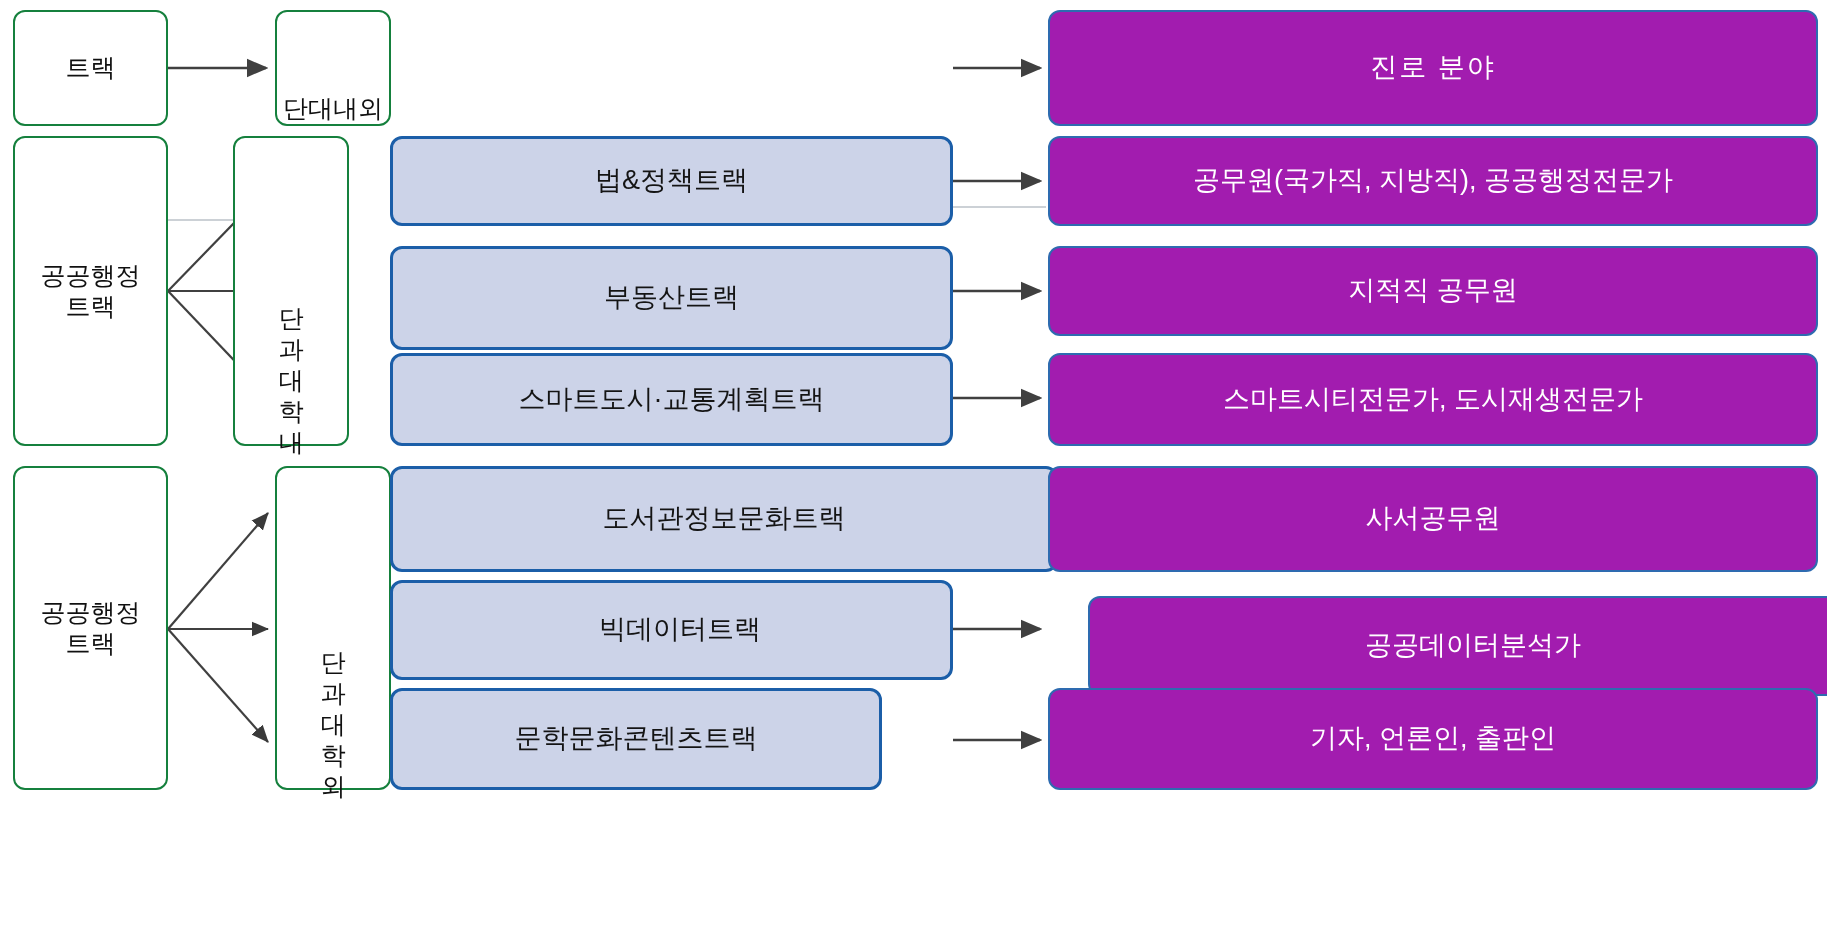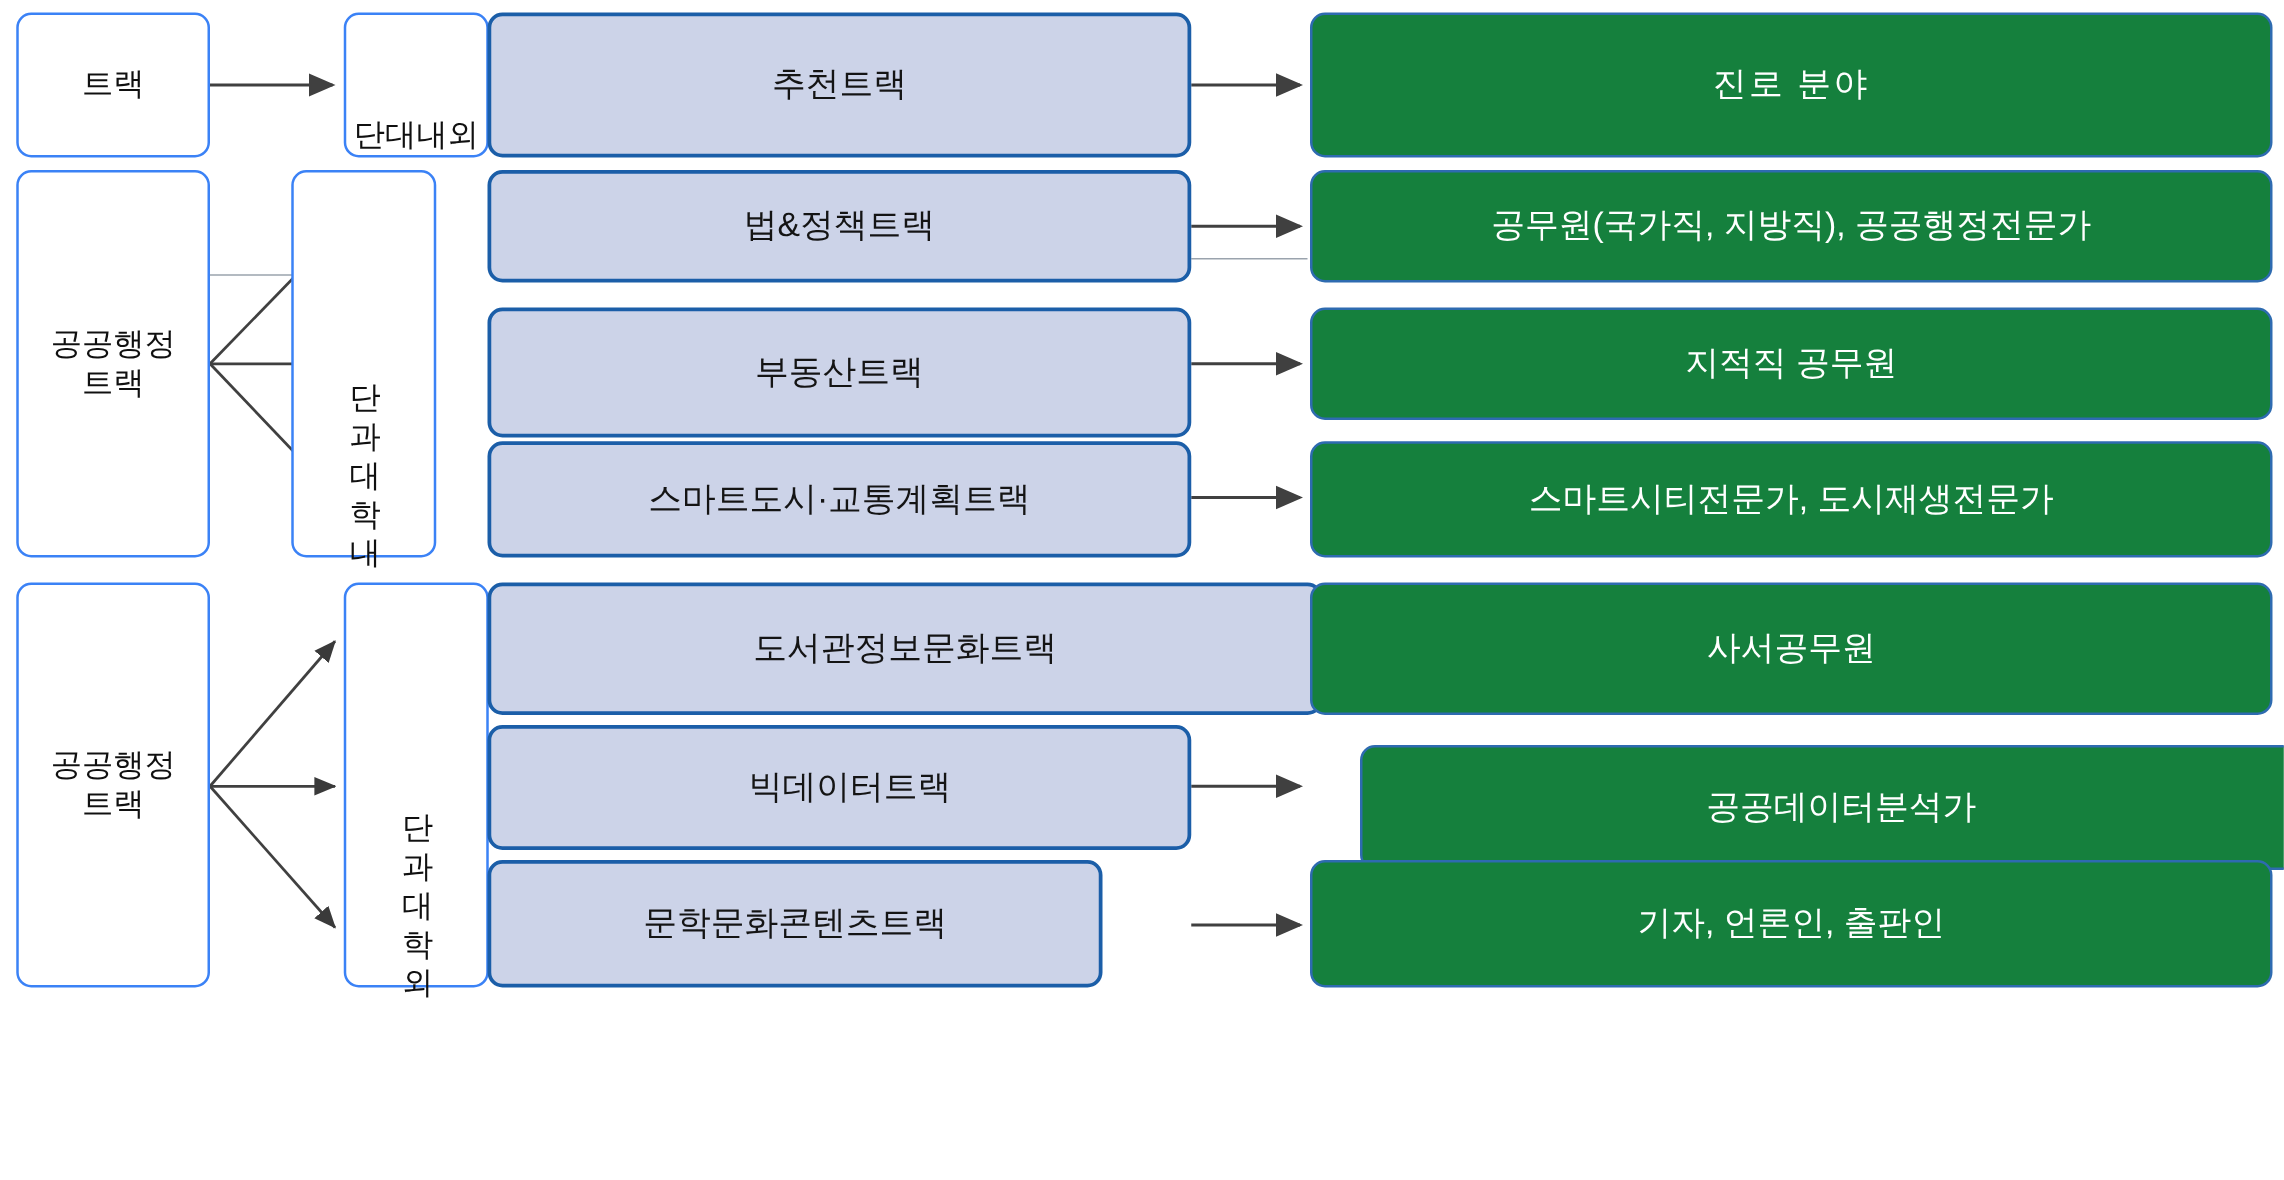--- a/index.html
+++ b/index.html
@@ -5,27 +5,27 @@
   html,body{margin:0;padding:0;}
   body{
     width:1827px;height:944px;background:#ffffff;
     font-family:"Liberation Sans","DejaVu Sans",sans-serif;
     overflow:hidden;position:relative;
   }
   #stage{position:relative;width:1827px;height:944px;}
 
   .box{
     position:absolute;box-sizing:border-box;
-    border:2px solid #3b82f6;border-radius:12px;
+    border:2px solid #15803d;border-radius:12px;
     display:flex;align-items:center;justify-content:center;
     text-align:center;line-height:1.25;
   }
   .box-white{background:#ffffff;color:#101010;}
   .box-light{background:#ccd3e8;color:#141414;border-color:#1b5ea8;border-width:3px;}
-  .box-dark{background:#15803d;color:#ffffff;border-color:#2e6bb0;border-width:2px;align-items:center;}
+  .box-dark{background:#a21caf;color:#ffffff;border-color:#2e6bb0;border-width:2px;align-items:center;}
 
   .t-track{font-size:25px;font-weight:400;}
   .t-small{font-size:25px;font-weight:400;align-items:flex-end;}
   .t-mid{font-size:27px;font-weight:400;}
   .t-career{font-size:27px;font-weight:400;}
 
   
   .vert{writing-mode:vertical-rl;text-orientation:upright;letter-spacing:6px;}
 
   svg.arrows{position:absolute;left:0;top:0;width:1827px;height:944px;pointer-events:none;}
@@ -80,23 +80,20 @@
   </svg>
 
   <div class="box box-white t-track" style="left:13px;top:10px;width:155px;height:116px;">
     <span>트랙</span>
   </div>
 
   <div class="box box-white t-small" style="left:275px;top:10px;width:116px;height:116px;">
     <span>단대내외</span>
   </div>
 
-  <div class="box box-light t-mid" style="left:390px;top:10px;width:563px;height:116px;">
-    <span>추천트랙</span>
-  </div>
 
   <div class="box box-dark t-career" style="left:1048px;top:10px;width:770px;height:116px;letter-spacing:2px;">
     <span>진로 분야</span>
   </div>
 
   <div class="box box-white t-track" style="left:13px;top:136px;width:155px;height:310px;white-space:pre-line;">
     <span>공공행정
 트랙</span>
   </div>
 

